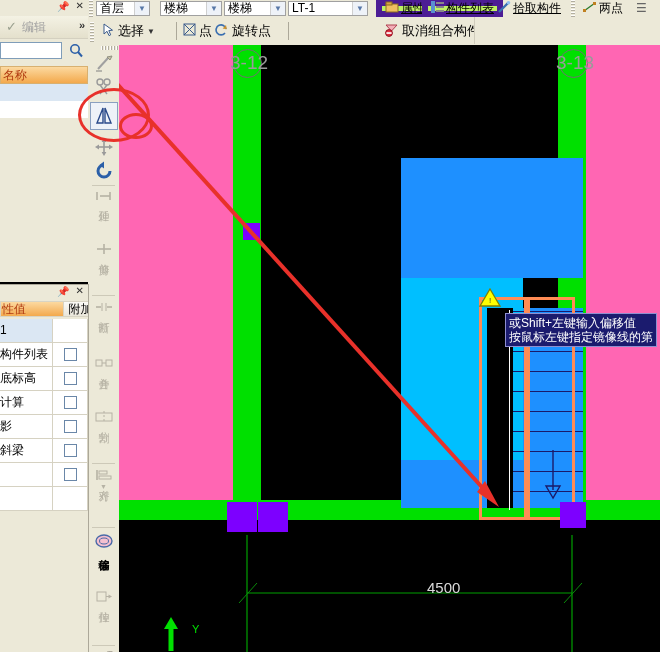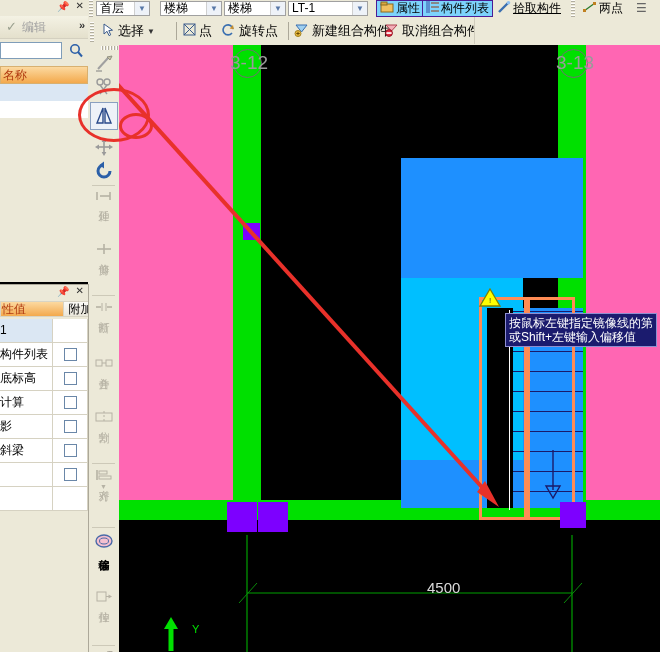--- a/index.html
+++ b/index.html
@@ -36,21 +36,21 @@
 
   
   .topstrip{position:absolute;left:88px;top:0;width:572px;height:17px;background:#ece9d8;
             border-bottom:1px solid #d6d2c2;}
   .combo{position:absolute;top:1px;height:15px;background:#fff;border:1px solid #a0a0a0;
          box-sizing:border-box;font-size:12px;line-height:13px;padding-left:3px;color:#000;overflow:hidden;white-space:nowrap;}
   .combo .arw{position:absolute;right:0;top:0;width:14px;height:13px;background:#eef2f8;
               border-left:1px solid #cfcfcf;color:#5878a8;font-size:8px;text-align:center;line-height:13px;}
   .tbtn{position:absolute;top:0px;height:17px;display:flex;align-items:center;gap:2px;
         font-size:12px;color:#000;white-space:nowrap;padding:0 3px;box-sizing:border-box;}
-  .tbtn.on{border:1px solid #4c1d95;background:#7dd3fc;}
+  .tbtn.on{border:6px solid #4c1d95;background:#bef264;text-decoration:underline;}
 
   
   .toolrow{position:absolute;left:88px;top:17px;width:572px;height:28px;background:#ece9d8;
            border-bottom:1px solid #aca899;}
   .trbtn{position:absolute;top:3px;height:22px;display:flex;align-items:center;gap:3px;
          font-size:13px;color:#000;white-space:nowrap;padding:0 3px;box-sizing:border-box;}
 
   
   .vtb{position:absolute;left:88px;top:45px;width:31px;height:607px;background:#ece9d8;
        border-right:1px solid #aca899;overflow:hidden;}
@@ -202,41 +202,30 @@
     <div class="trbtn" style="left:92px;">
       <span>
         <svg width="13" height="13" viewBox="0 0 13 13">
             <rect x="1" y="1" width="11" height="11" fill="none" stroke="#3a5a8a"></rect>
             <line x1="1" y1="1" x2="12" y2="12" stroke="#3a5a8a"></line>
             <line x1="12" y1="1" x2="1" y2="12" stroke="#3a5a8a"></line>
           </svg>
       </span>
       <span>点</span>
     </div>
-    <div class="trbtn" style="left:131px;">
+    <div class="trbtn" style="left:124px;">
       <span>
         <svg width="14" height="14" viewBox="0 0 14 14">
             <path d="M11 6 A5 5 0 1 0 10 10" fill="none" stroke="#3a6fb0" stroke-width="1.6"></path>
             <path d="M11 2 L11.8 6.3 L7.6 5.6 Z" fill="#c89030"></path>
           </svg>
       </span>
       <span>旋转点</span>
     </div>
     <span class="tb-sep" style="position:absolute;left:196px;top:5px;"></span>
-    <div class="trbtn" style="left:203px;">
-      <span>
-        <svg width="15" height="14" viewBox="0 0 15 14">
-            <path d="M2 2 H13 L7.5 9 Z" fill="#9fd0f0" stroke="#3a6fb0"></path>
-            <circle cx="4" cy="10.5" r="3" fill="#f0c040" stroke="#a08020"></circle>
-            <line x1="4" y1="8.8" x2="4" y2="12.2" stroke="#6a4a00"></line>
-            <line x1="2.3" y1="10.5" x2="5.7" y2="10.5" stroke="#6a4a00"></line>
-          </svg>
-      </span>
-      <span>新建组合构件</span>
-    </div>
     <div class="trbtn" style="left:293px;">
       <span>
         <svg width="15" height="14" viewBox="0 0 15 14">
             <path d="M2 2 H13 L7.5 8 Z" fill="#f3b0b8" stroke="#b04050"></path>
             <circle cx="5" cy="10" r="3.4" fill="#e03040" stroke="#901020"></circle>
             <rect x="2.4" y="9.2" width="5.2" height="1.7" fill="#fff"></rect>
           </svg>
       </span>
       <span>取消组合构件</span>
     </div>
@@ -494,21 +483,21 @@
       <path d="M12 0 L19 12 L5 12 Z" fill="#00e000"></path>
       <text x="33" y="16" font-size="11" fill="#00e000">Y</text>
     </svg>
 
     <svg class="redline" style="left:0;top:0;" width="541" height="607">
       <line x1="-10" y1="30" x2="370" y2="450" stroke="#e8312a" stroke-width="4"></line>
       <path d="M380 462 L358 447 L366 436 Z" fill="#e8312a"></path>
     </svg>
 
     <div class="tooltip" style="left:386px;top:268px;">
+      <div>或Shift+左键输入偏移值</div>
       <div>按鼠标左键指定镜像线的第</div>
-      <div>或Shift+左键输入偏移值</div>
     </div>
   </div>
 
   <div class="redell" style="left:78px;top:88px;width:66px;height:48px;"></div>
   <div class="redell" style="left:119px;top:113px;width:28px;height:20px;"></div>
 
 </div>
 
 </body></html>

